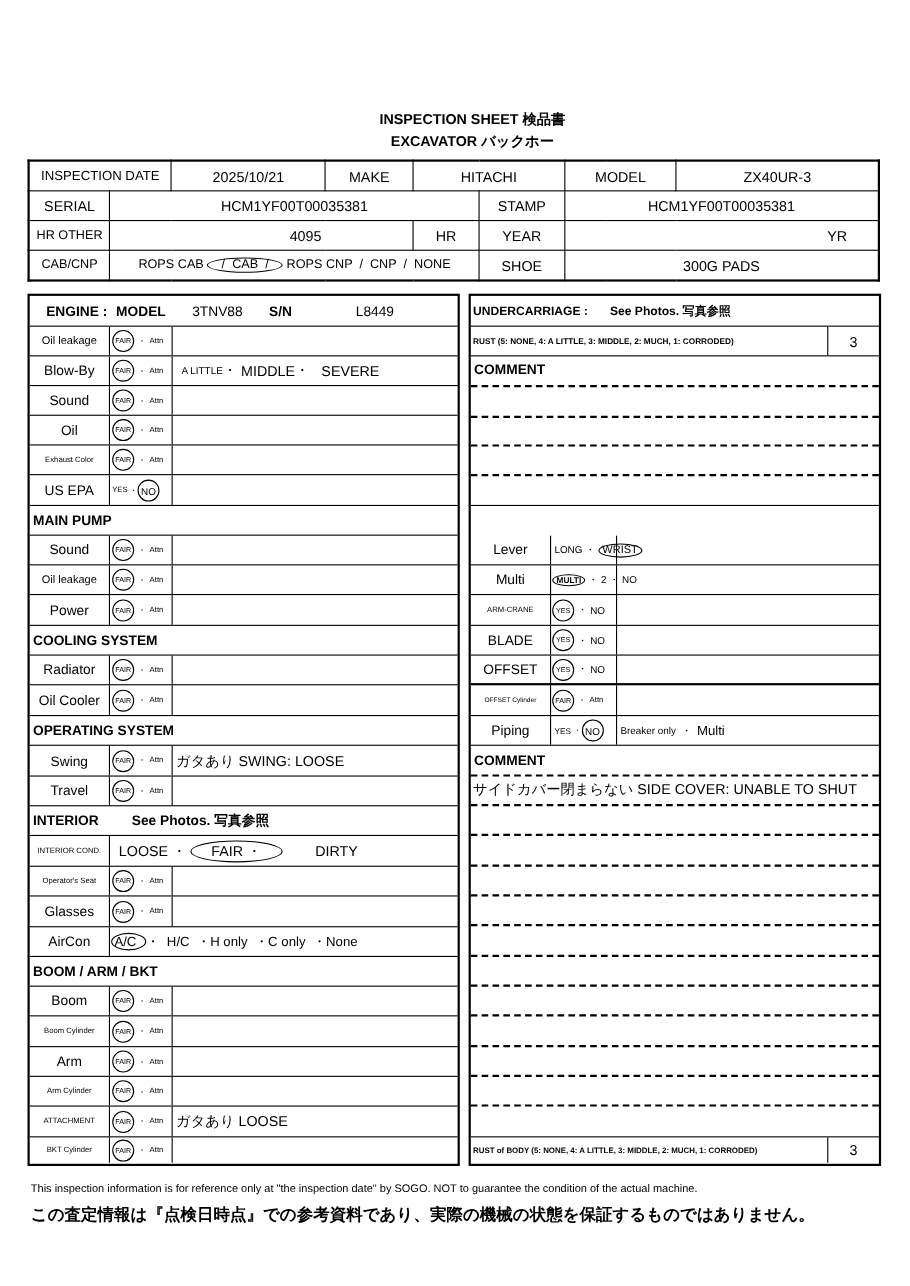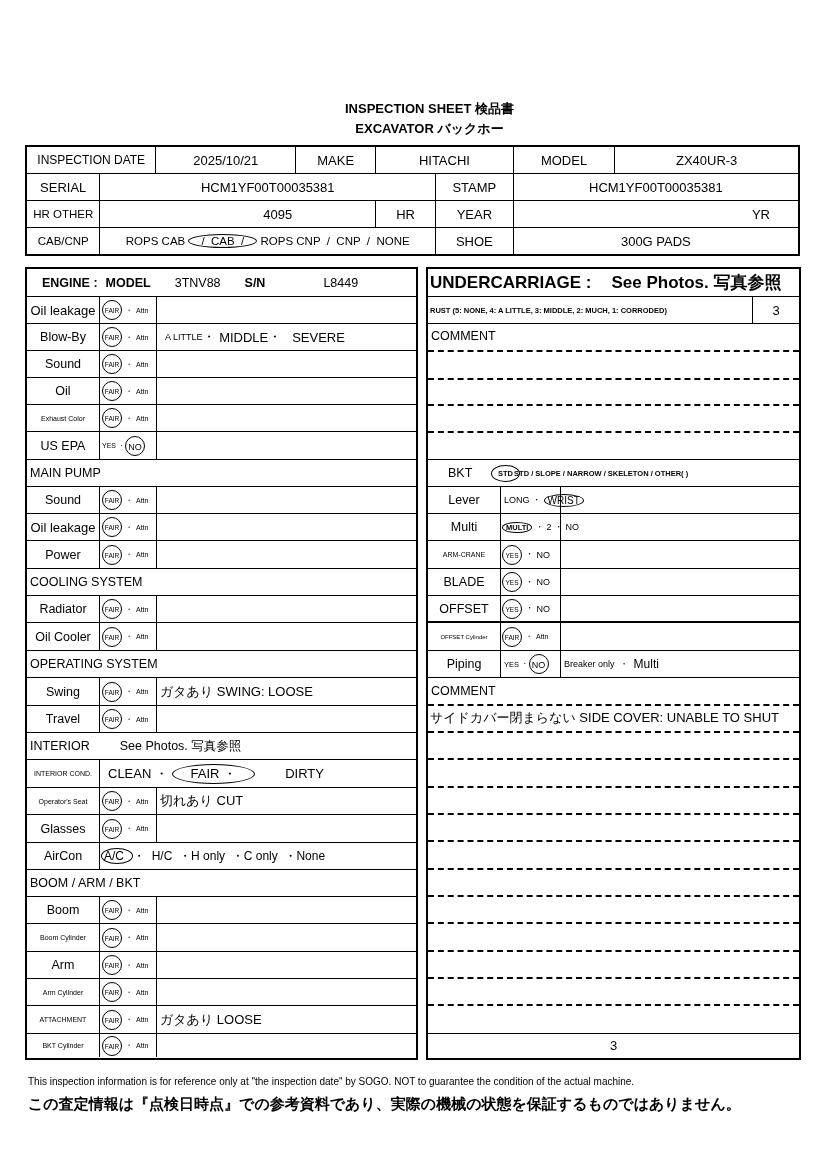--- a/index.html
+++ b/index.html
@@ -11,25 +11,25 @@
   table { border-collapse:collapse; position:absolute;border-radius:14px; }
   td { border:1px solid #000; padding:0; font-size:13px; white-space:nowrap; overflow:hidden; }
   .hdr { left:25px; top:145px; width:775px; border:2.5px solid #000; }
   .hdr td { height:26px; text-align:center; border-width:1.5px; }
   .hdr td.lbl { font-size:12px; }
   .hdr td.small { font-size:11.5px; }
   .panel { position:absolute; border:2.5px solid #000; box-sizing:border-box; }
   .row { position:absolute; left:0; right:0; border-bottom:1.5px solid #000; box-sizing:border-box; display:flex; align-items:center; }
   .row:last-child { border-bottom:none; }
   .c-label { width:73px; height:100%; border-right:1.5px solid #000; display:flex; align-items:center; justify-content:center; font-size:12.5px; box-sizing:border-box; }
-  .c-label.sm { font-size:13px; }
+  .c-label.sm { font-size:10px; }
   .c-label.xs { font-size:7px; }
   .c-opt { width:57px; height:100%; border-right:1.5px solid #000; display:flex; align-items:center; padding-left:2px; box-sizing:border-box; font-size:7px; position:relative; }
   .c-val { flex:1; height:100%; display:flex; align-items:center; padding-left:8px; font-size:13px; box-sizing:border-box; }
-  .sect { font-weight:normal; font-size:12.5px; padding-left:3px; }
+  .sect { font-weight:bold; font-size:12.5px; padding-left:3px; }
   .fair { display:inline-block; width:20px; height:20px; border:1.3px solid #000; border-radius:50%; font-size:6.5px; text-align:center; line-height:20px; margin-right:3px; box-sizing:border-box; }
   .dot { font-size:8px; margin-right:3px; }
   .circ { display:inline-block; border:1.3px solid #000; border-radius:50%; padding:0 3px; }
   .dashed { position:absolute; left:0; right:0; border-top:2px dashed #000; }
   .footer1 { left:28px; top:1076px; font-size:10px; }
   .footer2 { left:28px; top:1095px; font-size:15px; font-weight:bold; }
 </style>
 </head>
 <body>
 
@@ -214,33 +214,32 @@
     <div class="c-val"></div>
   </div>
 
   <div class="row sect" style="top:464px;height:27px">
     <span>INTERIOR</span>
       <span style="margin-left:30px">See Photos. 写真参照</span>
   </div>
   <div class="row" style="top:491px;height:28px">
     <div class="c-label xs">INTERIOR COND.</div>
     <div class="c-val" style="padding-left:8px">
-      <span>CLEAN</span>&nbsp;<span>・</span>&nbsp;
+      <span>LOOSE</span>&nbsp;<span>・</span>&nbsp;
       <span class="circ" style="padding:0 18px"><span>FAIR</span>&nbsp;<span>・</span></span>
       <span style="margin-left:30px">DIRTY</span>
     </div>
   </div>
   <div class="row" style="top:519px;height:27px">
     <div class="c-label xs">Operator's Seat</div>
     <div class="c-opt">
         <span class="fair">FAIR</span>
         <span class="dot">・</span>
         <span>Attn</span>
       </div>
-    <div class="c-val" style="padding-left:3px">切れあり  CUT</div>
   </div>
   <div class="row" style="top:546px;height:28px">
     <div class="c-label">Glasses</div>
     <div class="c-opt">
         <span class="fair">FAIR</span>
         <span class="dot">・</span>
         <span>Attn</span>
       </div>
     <div class="c-val"></div>
   </div>
@@ -306,43 +305,36 @@
     <div class="c-opt">
         <span class="fair">FAIR</span>
         <span class="dot">・</span>
         <span>Attn</span>
       </div>
     <div class="c-val"></div>
   </div>
 </div>
 
 <div class="panel" style="left:426px;top:267px;width:375px;height:793px;">
-  <div class="row" style="top:0;height:28px;font-weight:bold;font-size:17px">
+  <div class="row" style="top:0;height:28px;font-weight:bold;font-size:11px">
     <span style="margin-left:2px">UNDERCARRIAGE :</span>
     <span style="margin-left:20px">See Photos. 写真参照</span>
   </div>
   <div class="row" style="top:28px;height:27px">
     <div style="width:325px;height:100%;border-right:1.5px solid #000;display:flex;align-items:center;padding-left:2px;font-size:7.5px;font-weight:bold;box-sizing:border-box">RUST (5: NONE, 4: A LITTLE, 3: MIDDLE, 2: MUCH, 1: CORRODED)</div>
     <div style="flex:1;text-align:center;font-size:13px">3</div>
   </div>
   <div class="abs" style="left:0;right:0;top:55px;height:136px;border-bottom:1.5px solid #000;box-sizing:border-box">
     <div class="sect" style="padding-top:5px;font-size:12.5px">COMMENT</div>
     <div class="dashed" style="top:26px"></div>
     <div class="dashed" style="top:54px"></div>
     <div class="dashed" style="top:80px"></div>
     <div class="dashed" style="top:107px"></div>
   </div>
 
-  <div class="row" style="top:191px;height:27px">
-    <div class="c-label" style="justify-content:flex-start;padding-left:20px;border-right:none">BKT</div>
-    <div style="font-size:7.5px;font-weight:bold;margin-left:-10px">
-      <span class="circ" style="padding:3px 6px">STD</span>
-      <span style="margin-left:-8px">STD / SLOPE / NARROW / SKELETON / OTHER(                )</span>
-    </div>
-  </div>
   <div class="row" style="top:218px;height:27px">
     <div class="c-label">Lever</div>
     <div style="width:60px;height:100%;border-right:1.5px solid #000;display:flex;align-items:center;padding-left:3px;font-size:9px;box-sizing:border-box">
       <span>LONG</span>&nbsp;<span>・</span>&nbsp;<span class="circ" style="font-size:10px">WRIST</span>
     </div>
     <div class="c-val"></div>
   </div>
   <div class="row" style="top:245px;height:27px">
     <div class="c-label">Multi</div>
     <div style="width:60px;height:100%;border-right:1.5px solid #000;display:flex;align-items:center;padding-left:1px;font-size:9px;box-sizing:border-box">
@@ -400,18 +392,19 @@
     <div class="dashed" style="top:135px"></div>
     <div class="dashed" style="top:162px"></div>
     <div class="dashed" style="top:190px"></div>
     <div class="dashed" style="top:217px"></div>
     <div class="dashed" style="top:244px"></div>
     <div class="dashed" style="top:272px"></div>
     <div class="dashed" style="top:299px"></div>
     <div class="dashed" style="top:326px"></div>
   </div>
   <div class="row" style="top:765px;height:23px">
+    <div style="width:325px;height:100%;border-right:1.5px solid #000;display:flex;align-items:center;padding-left:2px;font-size:7.2px;font-weight:bold;box-sizing:border-box">RUST of BODY (5: NONE, 4: A LITTLE, 3: MIDDLE, 2: MUCH, 1: CORRODED)</div>
     <div style="flex:1;text-align:center;font-size:13px">3</div>
   </div>
 </div>
 
 <div class="abs footer1">This inspection information is for reference only at "the inspection date" by SOGO. NOT to guarantee the condition of the actual machine.</div>
 <div class="abs footer2">この査定情報は『点検日時点』での参考資料であり、実際の機械の状態を保証するものではありません。</div>
 
 </body></html>

